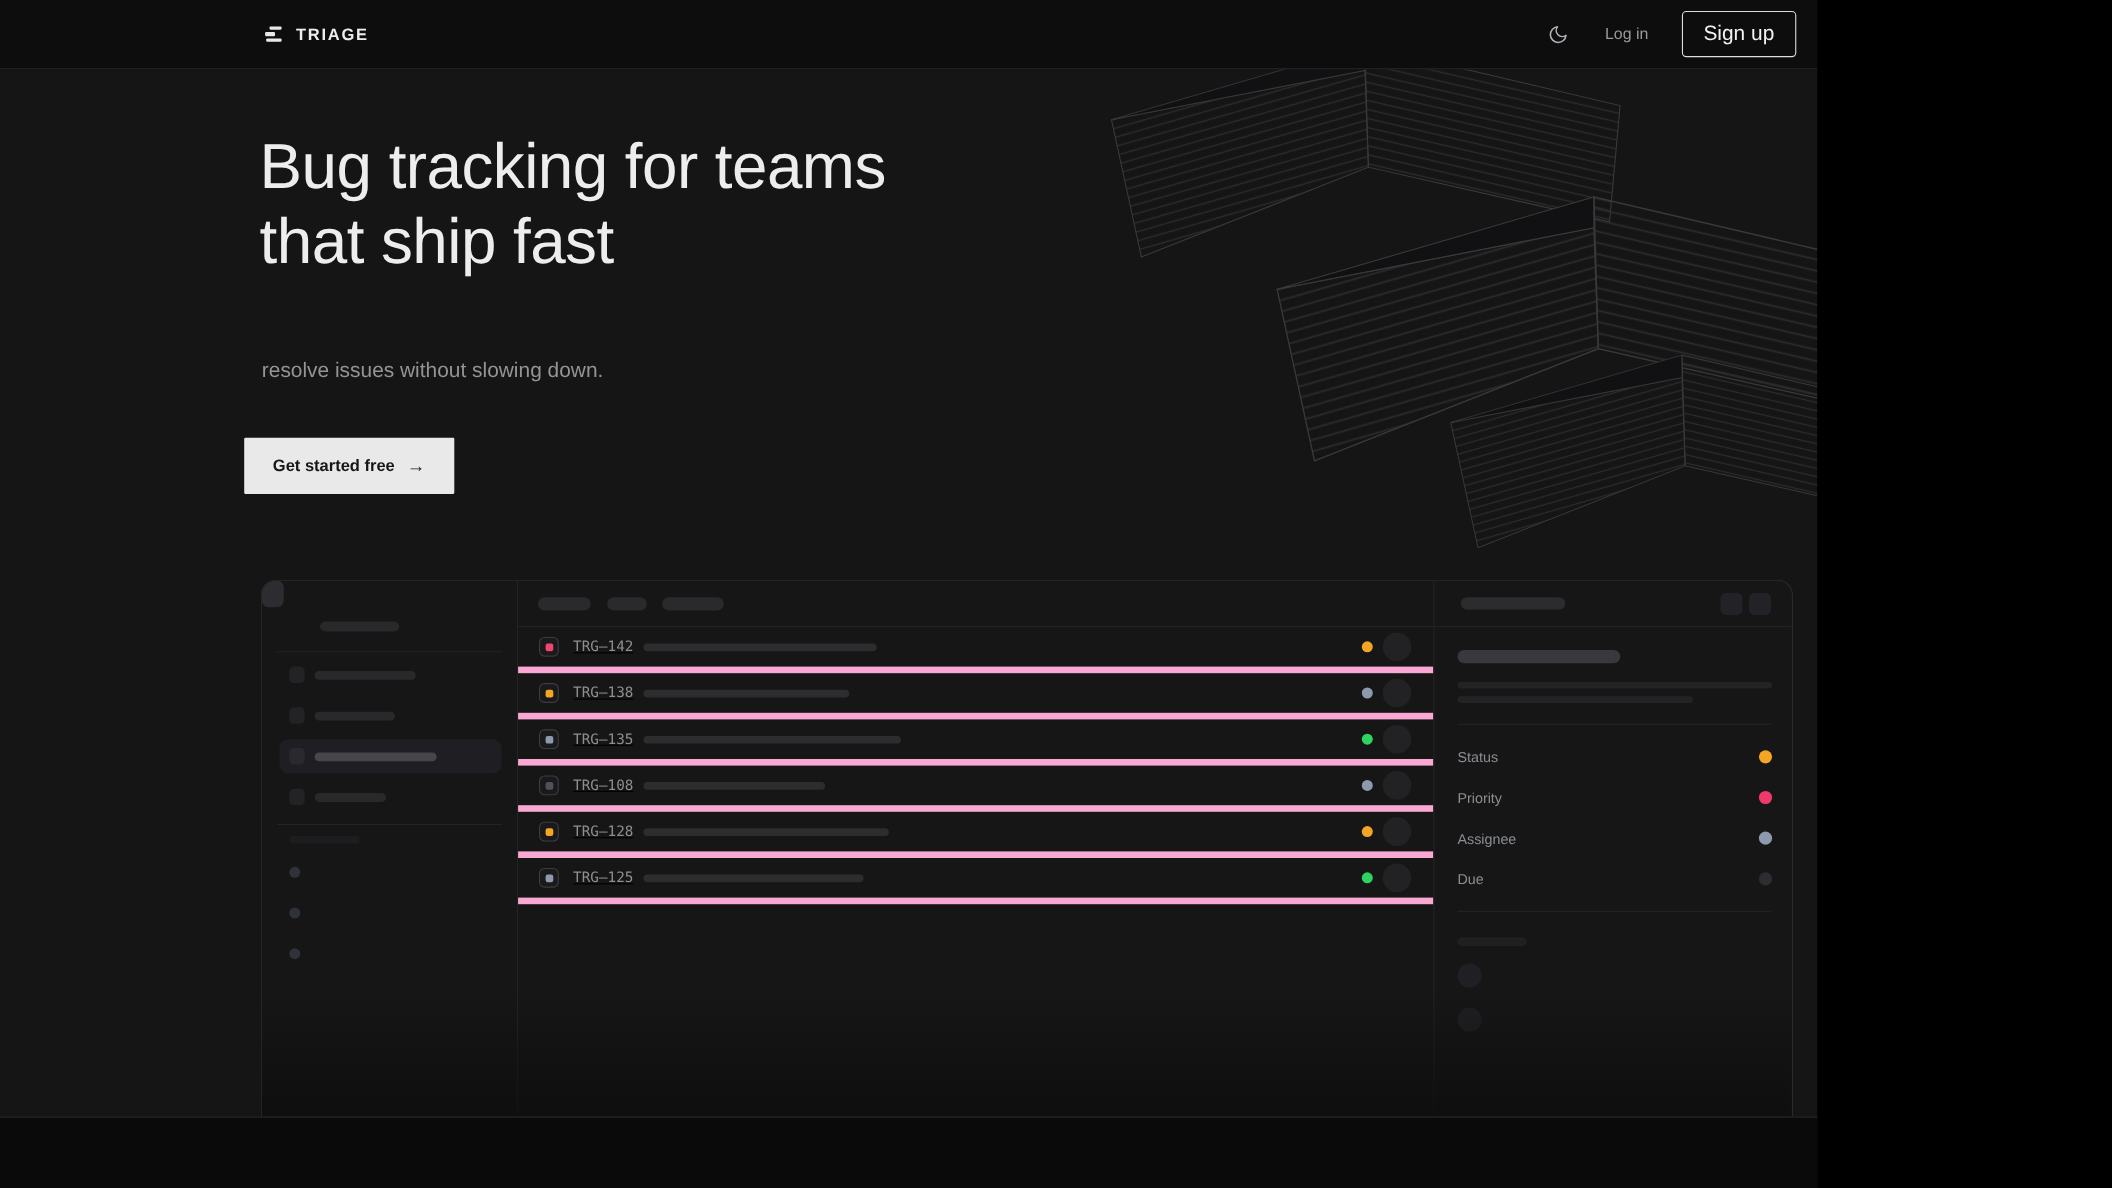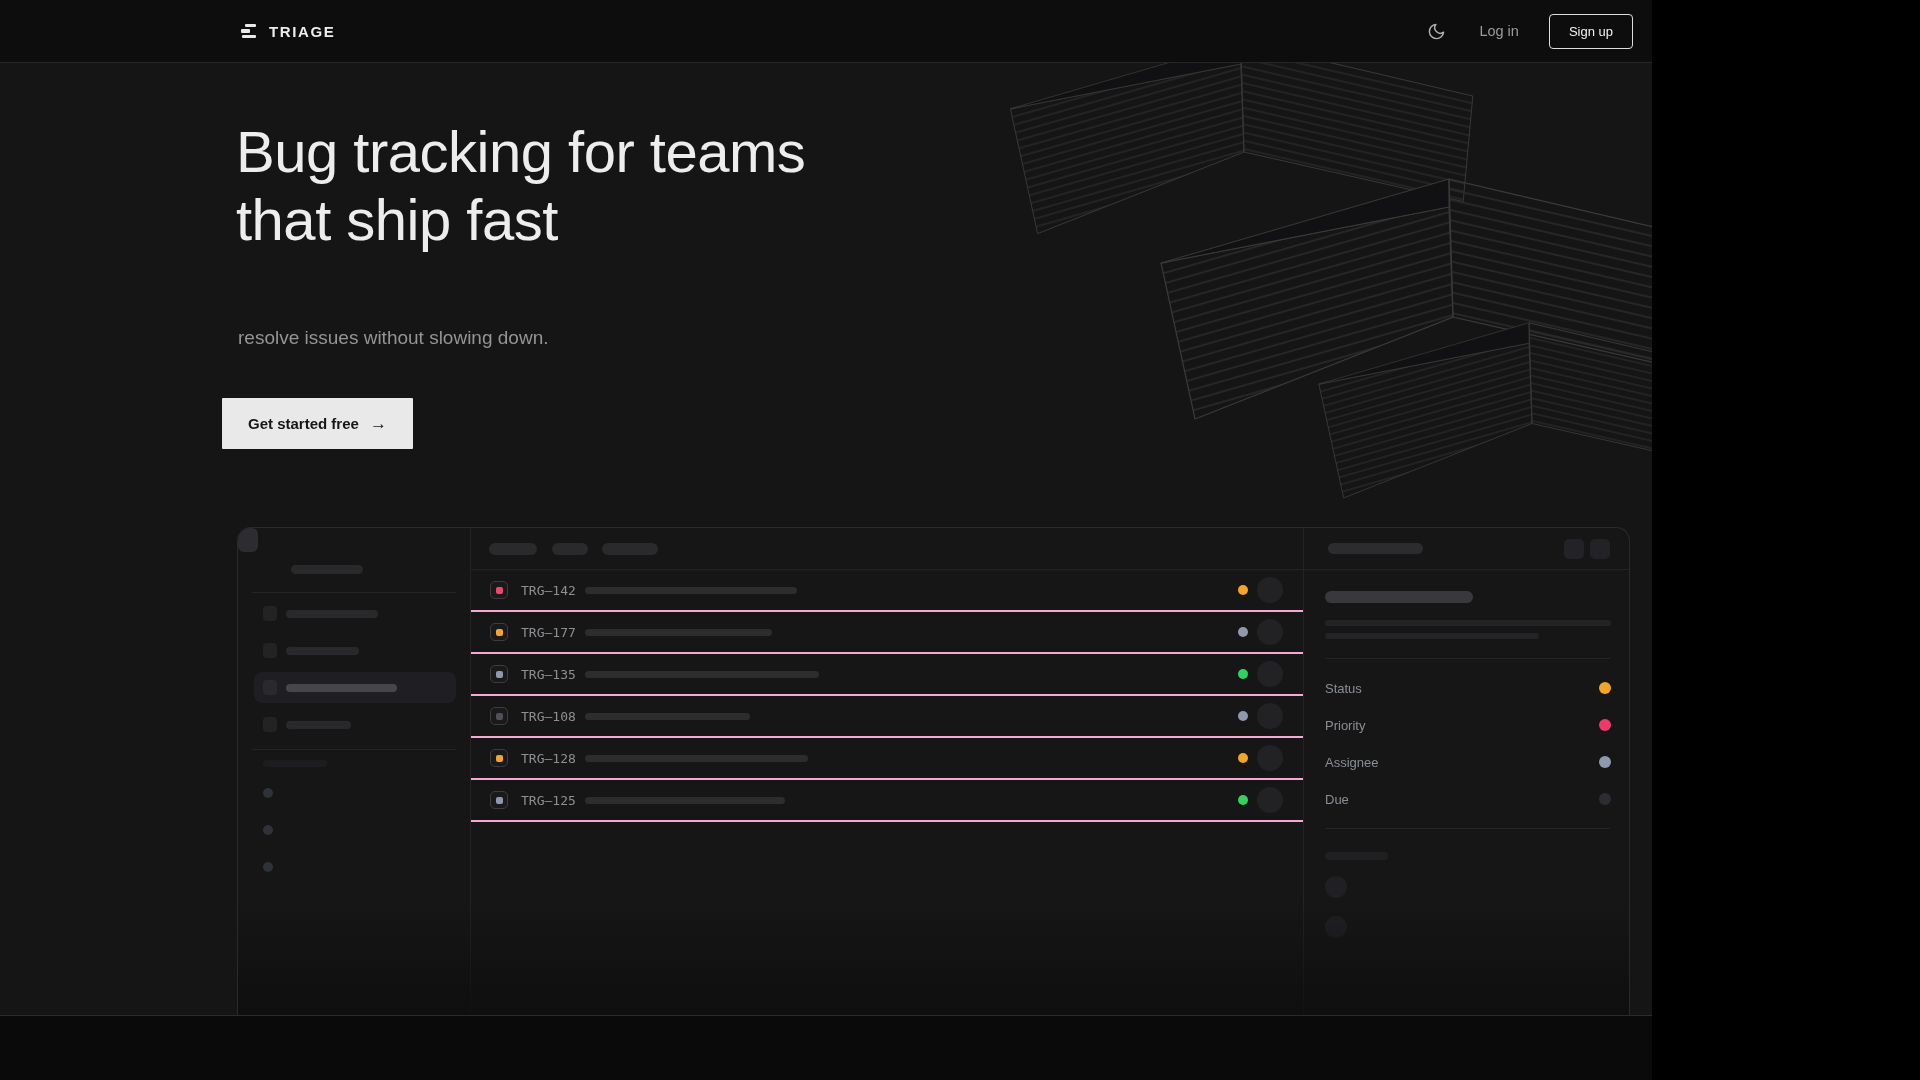--- a/index.html
+++ b/index.html
@@ -17,21 +17,21 @@
   .brand-icon b { display:block; height:3.2px; border-radius:1px; background:#e8e8e8; }
   .brand-icon b:nth-child(1){ width:11px; margin-left:5px; }
   .brand-icon b:nth-child(2){ width:9px;  margin-left:1px; }
   .brand-icon b:nth-child(3){ width:14px; margin-left:2px; }
   .brand-name { color:#ededed; font-size:15px; font-weight:bold; letter-spacing:1.6px; }
   .nav-right { display:flex; align-items:center; gap:30px; }
   .moon-btn { width:26px; height:26px; display:flex; align-items:center; justify-content:center; cursor:pointer; }
   .moon-btn svg { width:19px; height:19px; stroke:#aeb1b6; fill:none; stroke-width:1.8; stroke-linecap:round; stroke-linejoin:round; }
   .login { color:#9a9a9a; font-size:14.5px; cursor:pointer; }
   .signup { border:1px solid #dedede; color:#f2f2f2; background:transparent;
-    font-family:inherit; font-size:13px; padding:9px 19px; border-radius:4px; cursor:pointer; }
+    font-family:inherit; font-size:19px; padding:9px 19px; border-radius:4px; cursor:pointer; }
 
   
   .hero-title { position:absolute; left:236px; top:118px; color:#ededed;
     font-size:58px; line-height:1.17; font-weight:500; letter-spacing:-0.5px; z-index:2; }
   .hero-sub { position:absolute; left:238px; top:292px; color:#949494;
     font-size:19px; line-height:1.63; z-index:2; }
   .cta { position:absolute; left:222px; top:398px; height:51px; padding:0 26px;
     background:#e9e9e9; color:#161616; border:none; border-radius:1px;
     font-family:inherit; font-size:15px; font-weight:bold; display:flex; align-items:center; gap:11px;
     cursor:pointer; z-index:2; }
@@ -58,21 +58,21 @@
   .sb-active-bg { position:absolute; left:16px; top:144px; width:202px; height:31px; border-radius:8px; background:#1f1f23; }
   .sb-sec-pill { left:25px; top:232px; width:64px; height:7px; background:#1d1d20; }
   .sb-dot { position:absolute; left:25px; width:10px; height:10px; border-radius:50%; background:#2f3239; }
 
   
   .main { position:relative; flex:1; min-width:0; }
   .main-head { height:42px; border-bottom:1px solid #232323; position:relative; }
   .tab-pill { position:absolute; top:15px; height:12px; border-radius:6px; background:#2a2a2d; }
   .rows {}
   .irow { height:42px; display:flex; align-items:center; padding:0 20px 0 19px;
-    border-bottom:2px solid #f9a8d4; }
+    border-bottom:6px solid #f9a8d4;text-decoration:underline; }
   .irow.sel { background:
       repeating-linear-gradient(135deg, rgba(255,255,255,0.05) 0 1px, rgba(0,0,0,0) 1px 9px),
       rgba(255,255,255,0.03); }
   .chk { width:18px; height:18px; border:1px solid #3d3d41; border-radius:5px; background:#1a1a1d;
     display:flex; align-items:center; justify-content:center; flex:none; }
   .chk i { display:block; width:7px; height:7px; border-radius:2px; }
   .rid { margin-left:13px; width:56px; font-family:"DejaVu Sans Mono", monospace;
     font-size:13px; color:#8f8f93; flex:none; }
   .rbar { margin-left:8px; height:7px; border-radius:3.5px; background:#2d2d30; flex:none; }
   .irow.sel .rbar { background:#3b3b3f; }
@@ -186,21 +186,21 @@
             </span>
     <span class="rid">TRG–142</span>
     <span class="rbar" style="width: 212px;"></span>
     <span class="rdot" style="background: rgb(245, 165, 36);"></span>
     <span class="ravt"></span>
   </div>
           <div class="irow">
     <span class="chk">
               <i style="background: rgb(245, 165, 36);"></i>
             </span>
-    <span class="rid">TRG–177</span>
+    <span class="rid">TRG–138</span>
     <span class="rbar" style="width: 187px;"></span>
     <span class="rdot" style="background: rgb(142, 153, 174);"></span>
     <span class="ravt"></span>
   </div>
           <div class="irow">
     <span class="chk">
               <i style="background: rgb(142, 153, 174);"></i>
             </span>
     <span class="rid">TRG–135</span>
     <span class="rbar" style="width: 234px;"></span>

